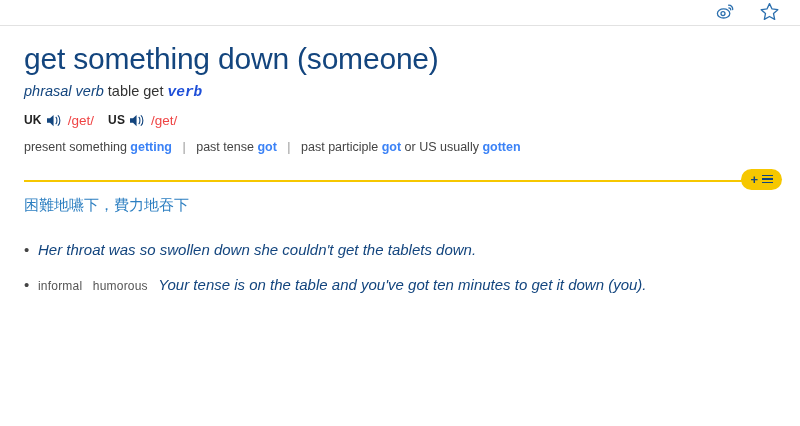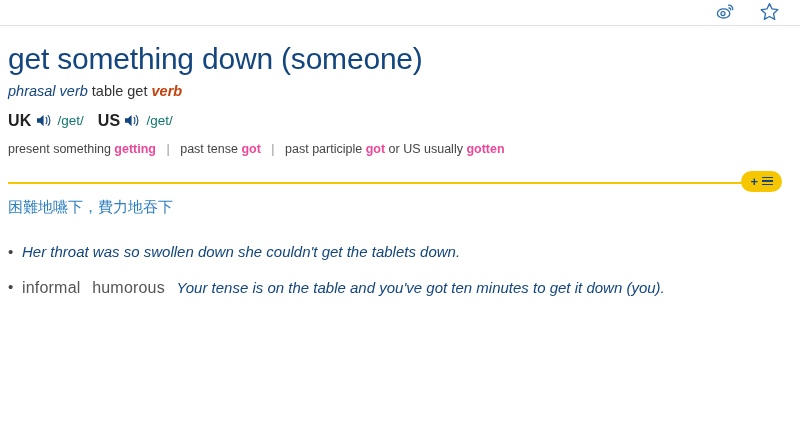--- a/index.html
+++ b/index.html
@@ -37,21 +37,21 @@
     display: flex;
     align-items: center;
     justify-content: center;
     cursor: pointer;
     color: #2b6fae;
   }
   .icon-btn svg { display: block; }
 
   
   .content {
-    padding: 8px 26px 0 8px;
+    padding: 8px 26px 0 24px;
   }
 
   .headword {
     font-size: 30px;
     font-weight: 400;
     color: #13457e;
     letter-spacing: -0.2px;
     line-height: 1.25;
     margin: 6px 0 2px 0;
   }
@@ -66,57 +66,58 @@
     font-weight: normal;
     color: #13457e;
   }
   .posline .with {
     color: #333;
     font-weight: 400;
   }
   .posline .verb {
     font-style: italic;
     font-weight: bold;
-    color: #c2410c;
+    color: #1d4ed8;
+    font-family: Liberation Mono, monospace;
   }
 
   
   .pronrow {
     display: flex;
     align-items: center;
     margin-top: 13px;
     font-size: 13.5px;
     color: #333;
   }
   .region {
     font-weight: bold;
     color: #222;
-    font-size: 16px;
+    font-size: 12px;
     letter-spacing: 0.2px;
   }
   .speaker {
     display: inline-flex;
     align-items: center;
     margin: 0 5px 0 4px;
     color: #13457e;
     cursor: pointer;
   }
   .ipa {
-    color: #0f766e;
+    color: #ef4444;
     margin-right: 14px;
     font-size: 13.5px;
   }
 
   
   .inflections {
     margin-top: 12px;
     font-size: 12.5px;
     color: #444;
   }
-  .inflections b { color: #ec4899; }
+  .inflections b { color: #3b82f6; }
   .inflections .sep {
     color: #999;
     margin: 0 7px;
   }
 
   
   .divider-wrap {
     position: relative;
     margin-top: 26px;
     height: 2px;
@@ -186,21 +187,21 @@
   }
   .ex-body { flex: 1 1 auto; }
   .ex-en {
     font-size: 15px;
     font-style: italic;
     color: #13457e;
     line-height: 1.45;
   }
   .labels {
     font-style: normal;
-    font-size: 16px;
+    font-size: 12px;
     color: #555;
     letter-spacing: 0.2px;
   }
   .labels .lbl { margin-right: 7px; }
   .ex-zh {
     font-size: 14.5px;
     color: #2d7fc1;
     margin-top: 5px;
     line-height: 1.45;
   }

